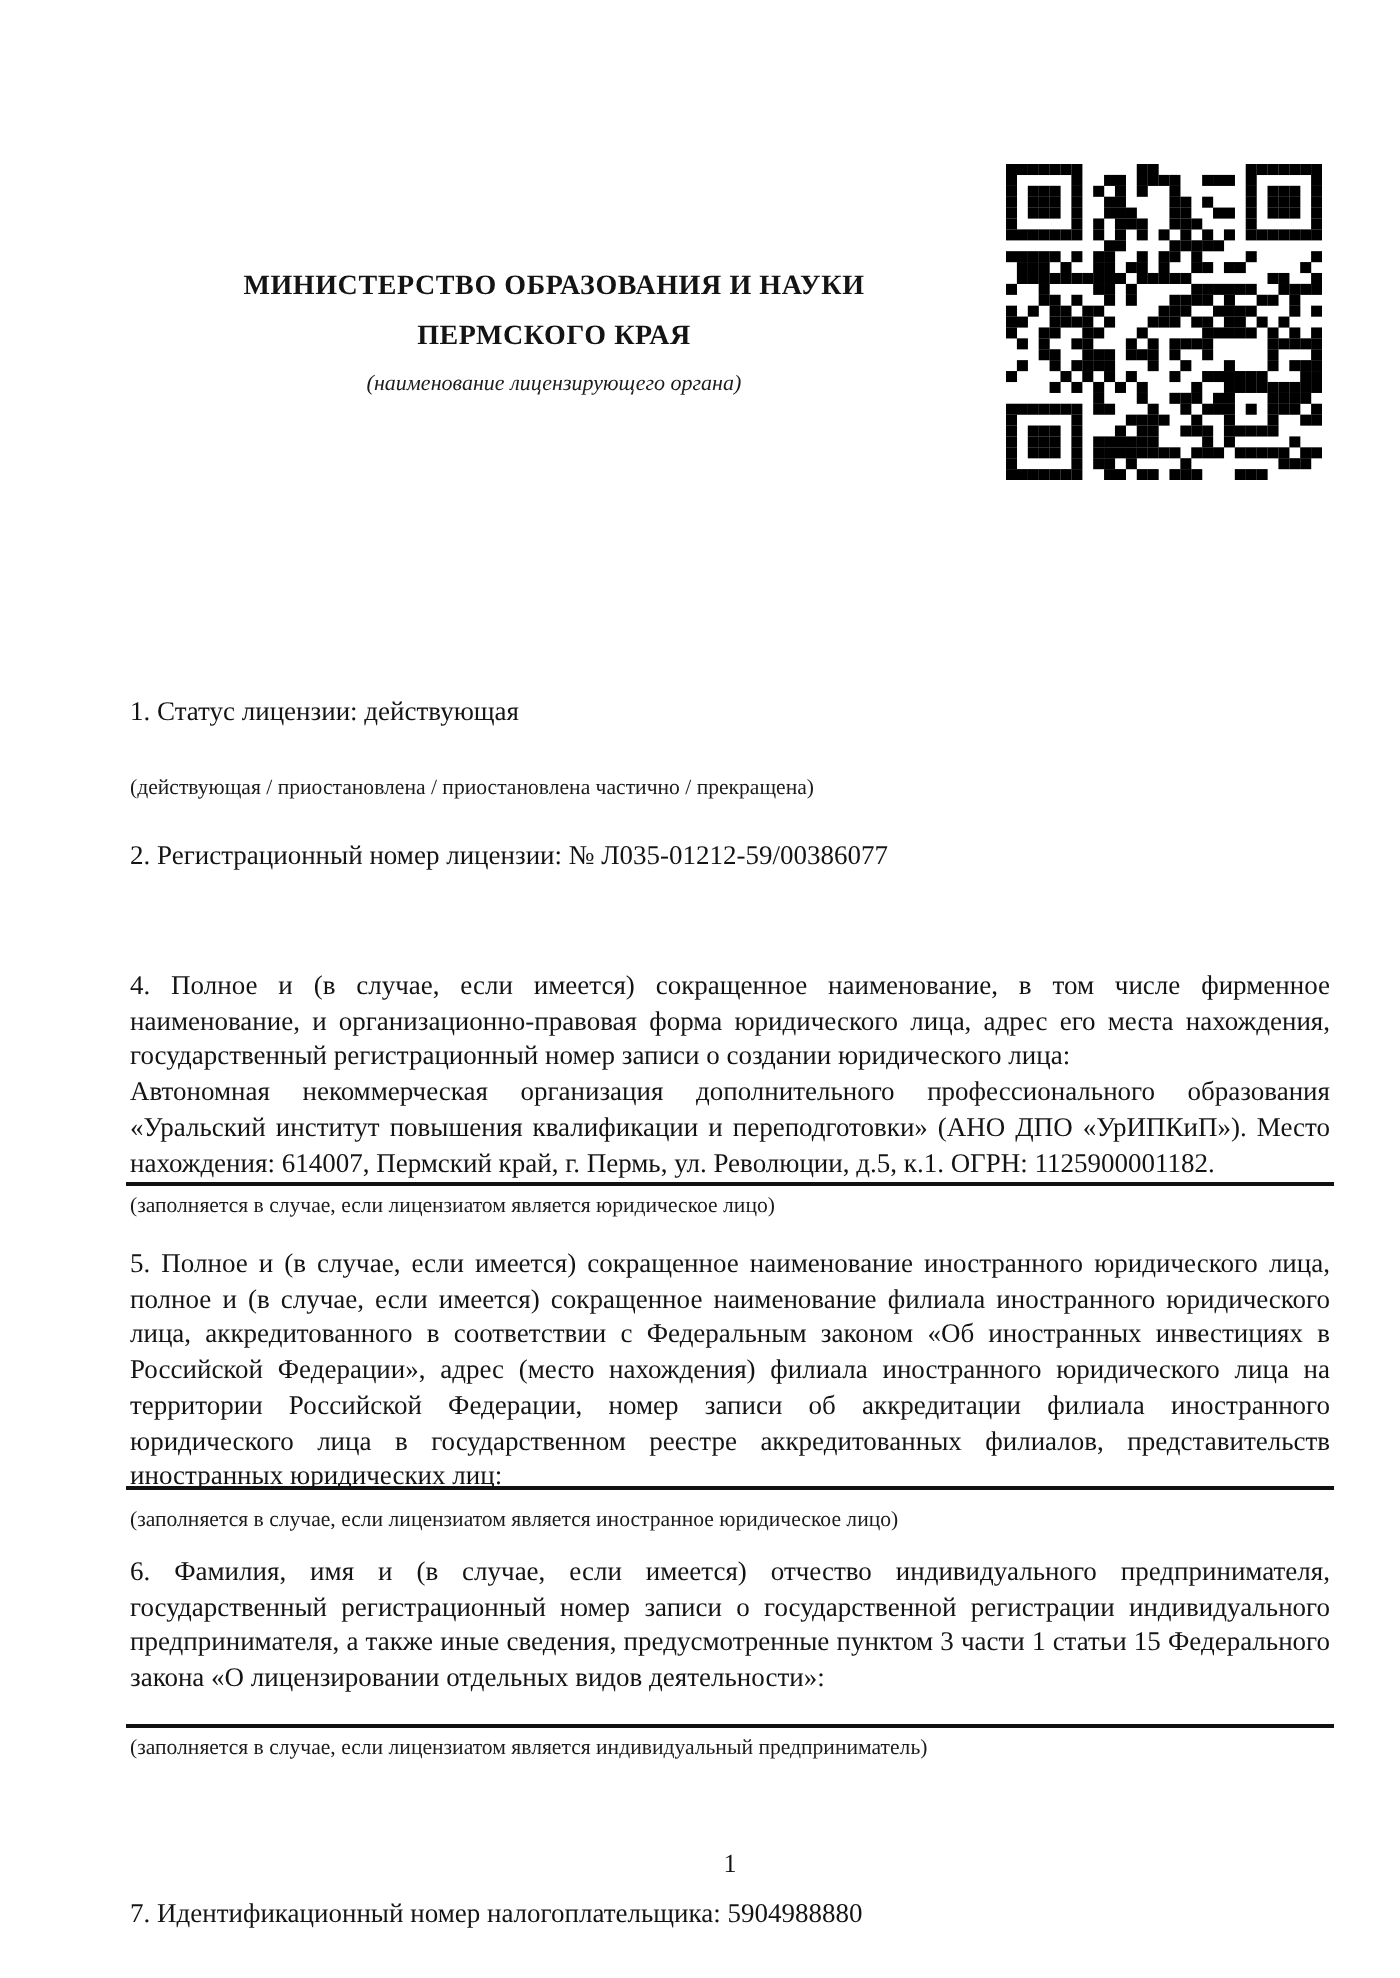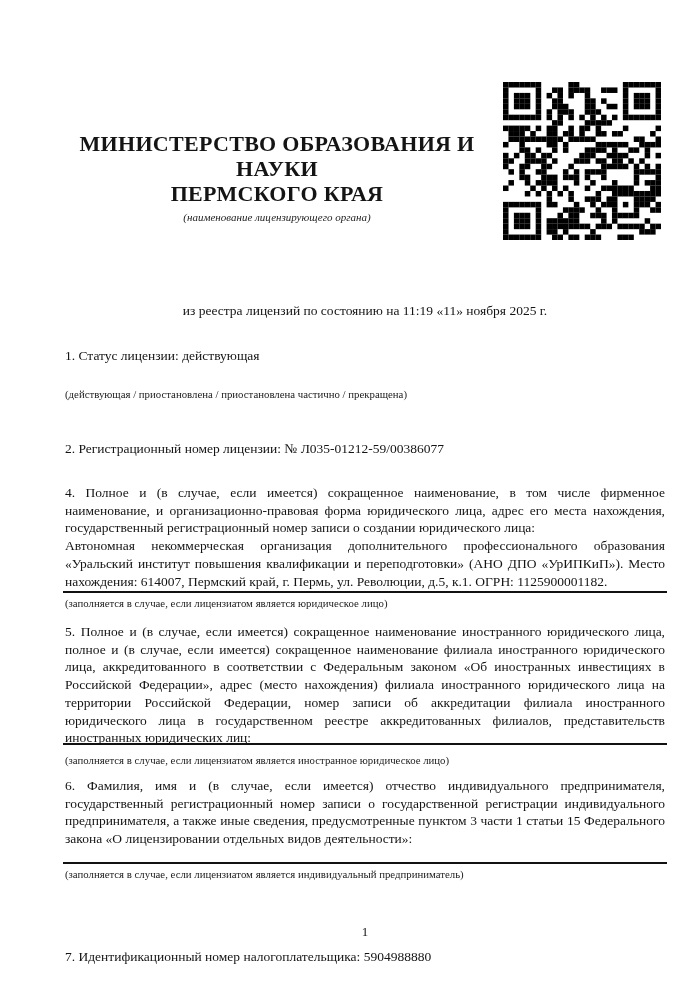--- a/index.html
+++ b/index.html
@@ -15,21 +15,21 @@
     overflow: hidden;
   }
   .abs { position: absolute; }
   .content { left: 65px; width: 600px; }
 
   .ministry {
     top: 131px; left: 62px; width: 430px;
     text-align: center;
   }
   .ministry .mline {
-    font-size: 22px; font-weight: bold; line-height: 25px;
+    font-size: 14px; font-weight: bold; line-height: 25px;
     letter-spacing: 0.3px;
   }
   .ministry .mcap {
     margin-top: 5px; font-size: 11px; line-height: 13px; color: #1b1b1b; font-style: italic;
   }
 
   .qr-box { top: 82px; left: 503px; width: 158px; height: 158px; }
   .qr-box svg { display: block; }
 
   .doc-title {
@@ -487,29 +487,28 @@
       </svg>
   </div>
 
   <div class="abs ministry">
     <div class="mline">МИНИСТЕРСТВО ОБРАЗОВАНИЯ И НАУКИ</div>
     <div class="mline">ПЕРМСКОГО КРАЯ</div>
     <div class="mcap">(наименование лицензирующего органа)</div>
   </div>
 
   <div class="abs content doc-title">
-    <div>из реестра лицензий по состоянию на 11:19 «11» ноября 2025 г.</div>
   </div>
 
   <div class="abs content body-text" style="top:347px">
     <p>1. Статус лицензии: действующая</p>
   </div>
   <div class="abs content field-caption" style="top:388px">(действующая / приостановлена / приостановлена частично / прекращена)</div>
 
-  <div class="abs content body-text" style="top:440px">
+  <div class="abs content body-text" style="top:419px">
     <p>2. Регистрационный номер лицензии: № Л035-01212-59/00386077</p>
   </div>
 
 
   <div class="abs content body-text" style="top:484px">
     <p class="just">4. Полное и (в случае, если имеется) сокращенное наименование, в том числе фирменное наименование, и организационно-правовая форма юридического лица, адрес его места нахождения, государственный регистрационный номер записи о создании юридического лица:</p>
     <p class="just">Автономная некоммерческая организация дополнительного профессионального образования «Уральский институт повышения квалификации и переподготовки» (АНО ДПО «УрИПКиП»). Место нахождения: 614007, Пермский край, г. Пермь, ул. Революции, д.5, к.1. ОГРН: 1125900001182.</p>
   </div>
   <div class="abs rule" style="top:591px"></div>
   <div class="abs content field-caption" style="top:597px">(заполняется в случае, если лицензиатом является юридическое лицо)</div>

